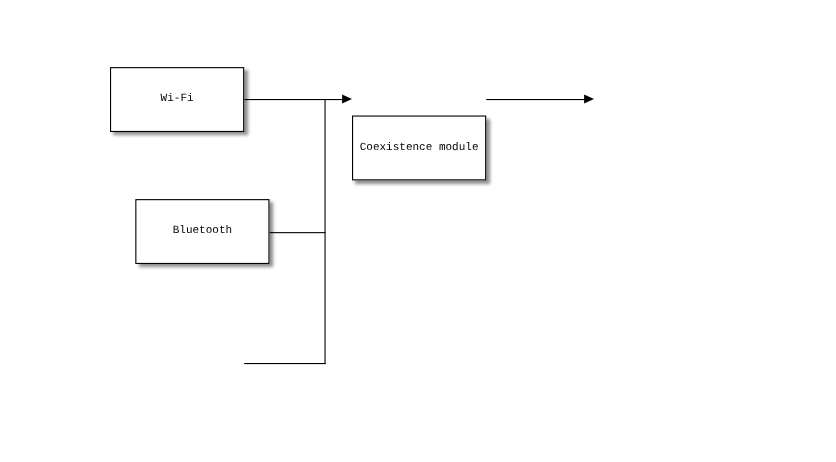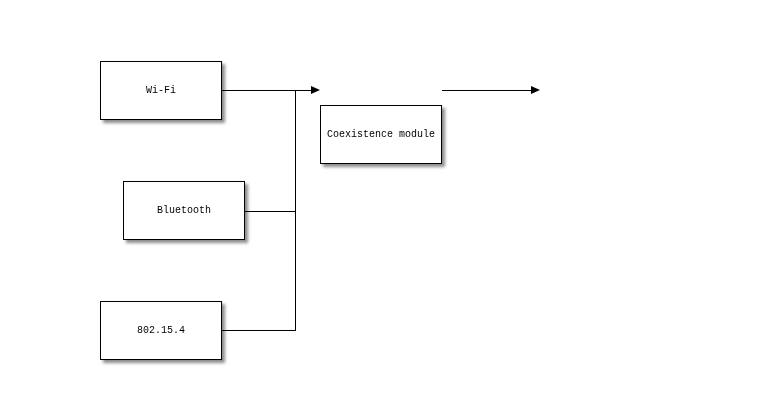--- a/index.html
+++ b/index.html
@@ -80,22 +80,19 @@
   <div class="arrowhead" id="arrow-into-rf"></div>
 
   <div class="block" id="block-wifi">
     <span>Wi-Fi</span>
   </div>
 
   <div class="block" id="block-bluetooth">
     <span>Bluetooth</span>
   </div>
 
-  <div class="block" id="block-802154">
-    <span>802.15.4</span>
-  </div>
 
   <div class="block" id="block-coexistence">
     <span>Coexistence module</span>
   </div>
 
 
 </div>
 
 </body></html>

